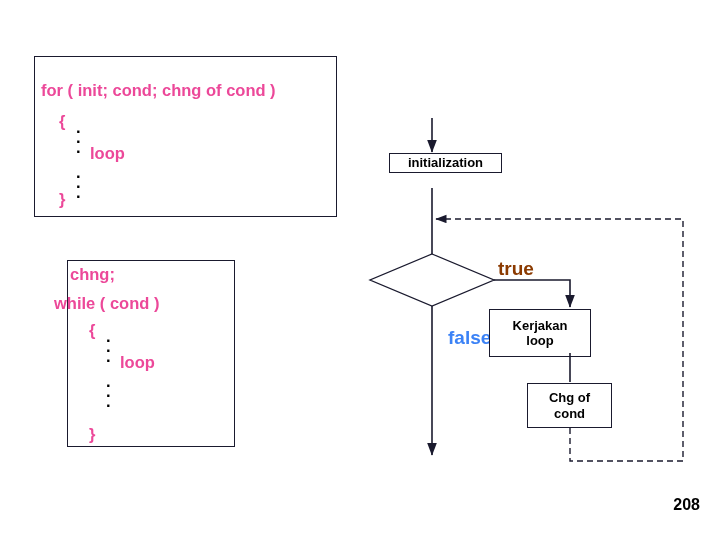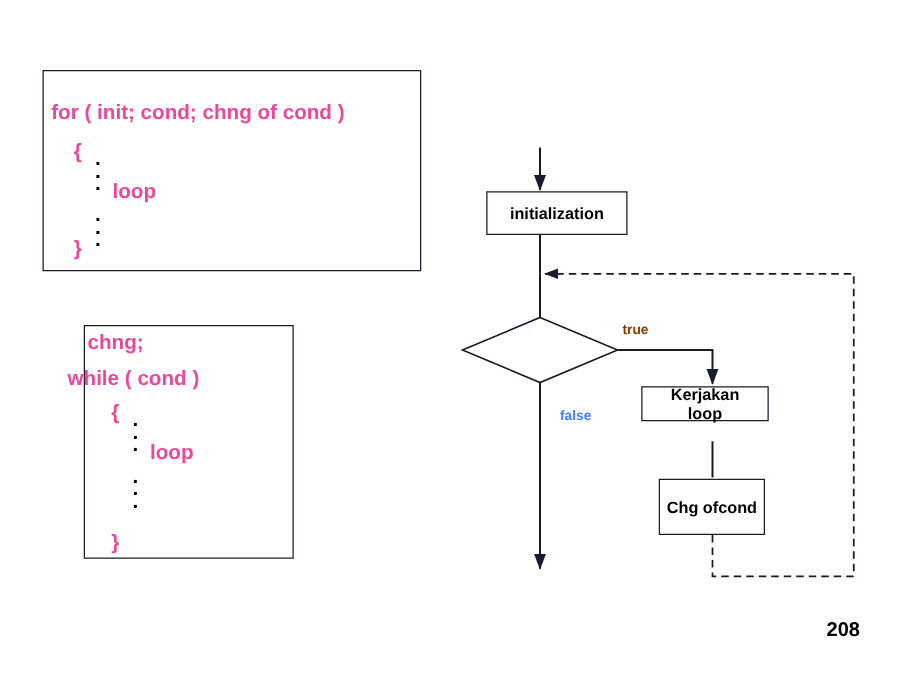--- a/index.html
+++ b/index.html
@@ -50,36 +50,36 @@
     align-items: center;
     justify-content: center;
     text-align: center;
     color: #000000;
     font-size: 13px;
     font-weight: bold;
     line-height: 1.18;
   }
   .label {
     position: absolute;
-    font-size: 11px;
+    font-size: 19px;
     font-weight: bold;
     white-space: pre;
   }
   .label-cond {
     color: #000000;
   }
   .label-true {
     color: #8b3a00;
   }
   .label-false {
     color: #3b82f6;
   }
   .page-num {
     position: absolute;
-    right: 32px;
+    right: 20px;
     bottom: 26px;
     font-size: 16px;
     font-weight: bold;
     color: #000000;
   }
   svg.overlay {
     position: absolute;
     left: 0;
     top: 0;
     width: 720px;
@@ -112,34 +112,34 @@
   <div class="code-text" style="left:89px; top:321px;">{</div>
   <div class="dots" style="left:106px; top:331px;">.
 .
 .</div>
   <div class="code-text" style="left:120px; top:353px;">loop</div>
   <div class="dots" style="left:106px; top:376px;">.
 .
 .</div>
   <div class="code-text" style="left:89px; top:425px;">}</div>
 
-  <div class="flow-box" style="left:389px; top:153px; width:113px; height:35px;">initialization</div>
+  <div class="flow-box" style="left:389px; top:153px; width:113px; height:20px;">initialization</div>
 
   <div class="label label-cond" style="left:420px; top:271px;">cond</div>
 
   <div class="label label-true" style="left:498px; top:258px;">true</div>
 
   <div class="label label-false" style="left:448px; top:327px;">false</div>
 
-  <div class="flow-box" style="left:513px; top:309px; width:102px; height:28px; flex-direction:column;">
+  <div class="flow-box" style="left:489px; top:309px; width:102px; height:48px; flex-direction:column;">
     <span>Kerjakan</span>
     <span>loop</span>
   </div>
 
-  <div class="flow-box" style="left:527px; top:383px; width:85px; height:45px; flex-direction:row;">
+  <div class="flow-box" style="left:527px; top:383px; width:85px; height:45px; flex-direction:column;">
     <span>Chg of</span>
     <span>cond</span>
   </div>
 
   <svg class="overlay" viewBox="0 0 720 540">
     <defs>
       <marker id="arrow" markerWidth="9" markerHeight="9" refX="7.5" refY="3" orient="auto" markerUnits="strokeWidth">
         <path d="M0,0 L8,3 L0,6 z" fill="#1a1a2e"></path>
       </marker>
       <marker id="arrow-dash" markerWidth="9" markerHeight="9" refX="7.5" refY="3" orient="auto" markerUnits="strokeWidth">

